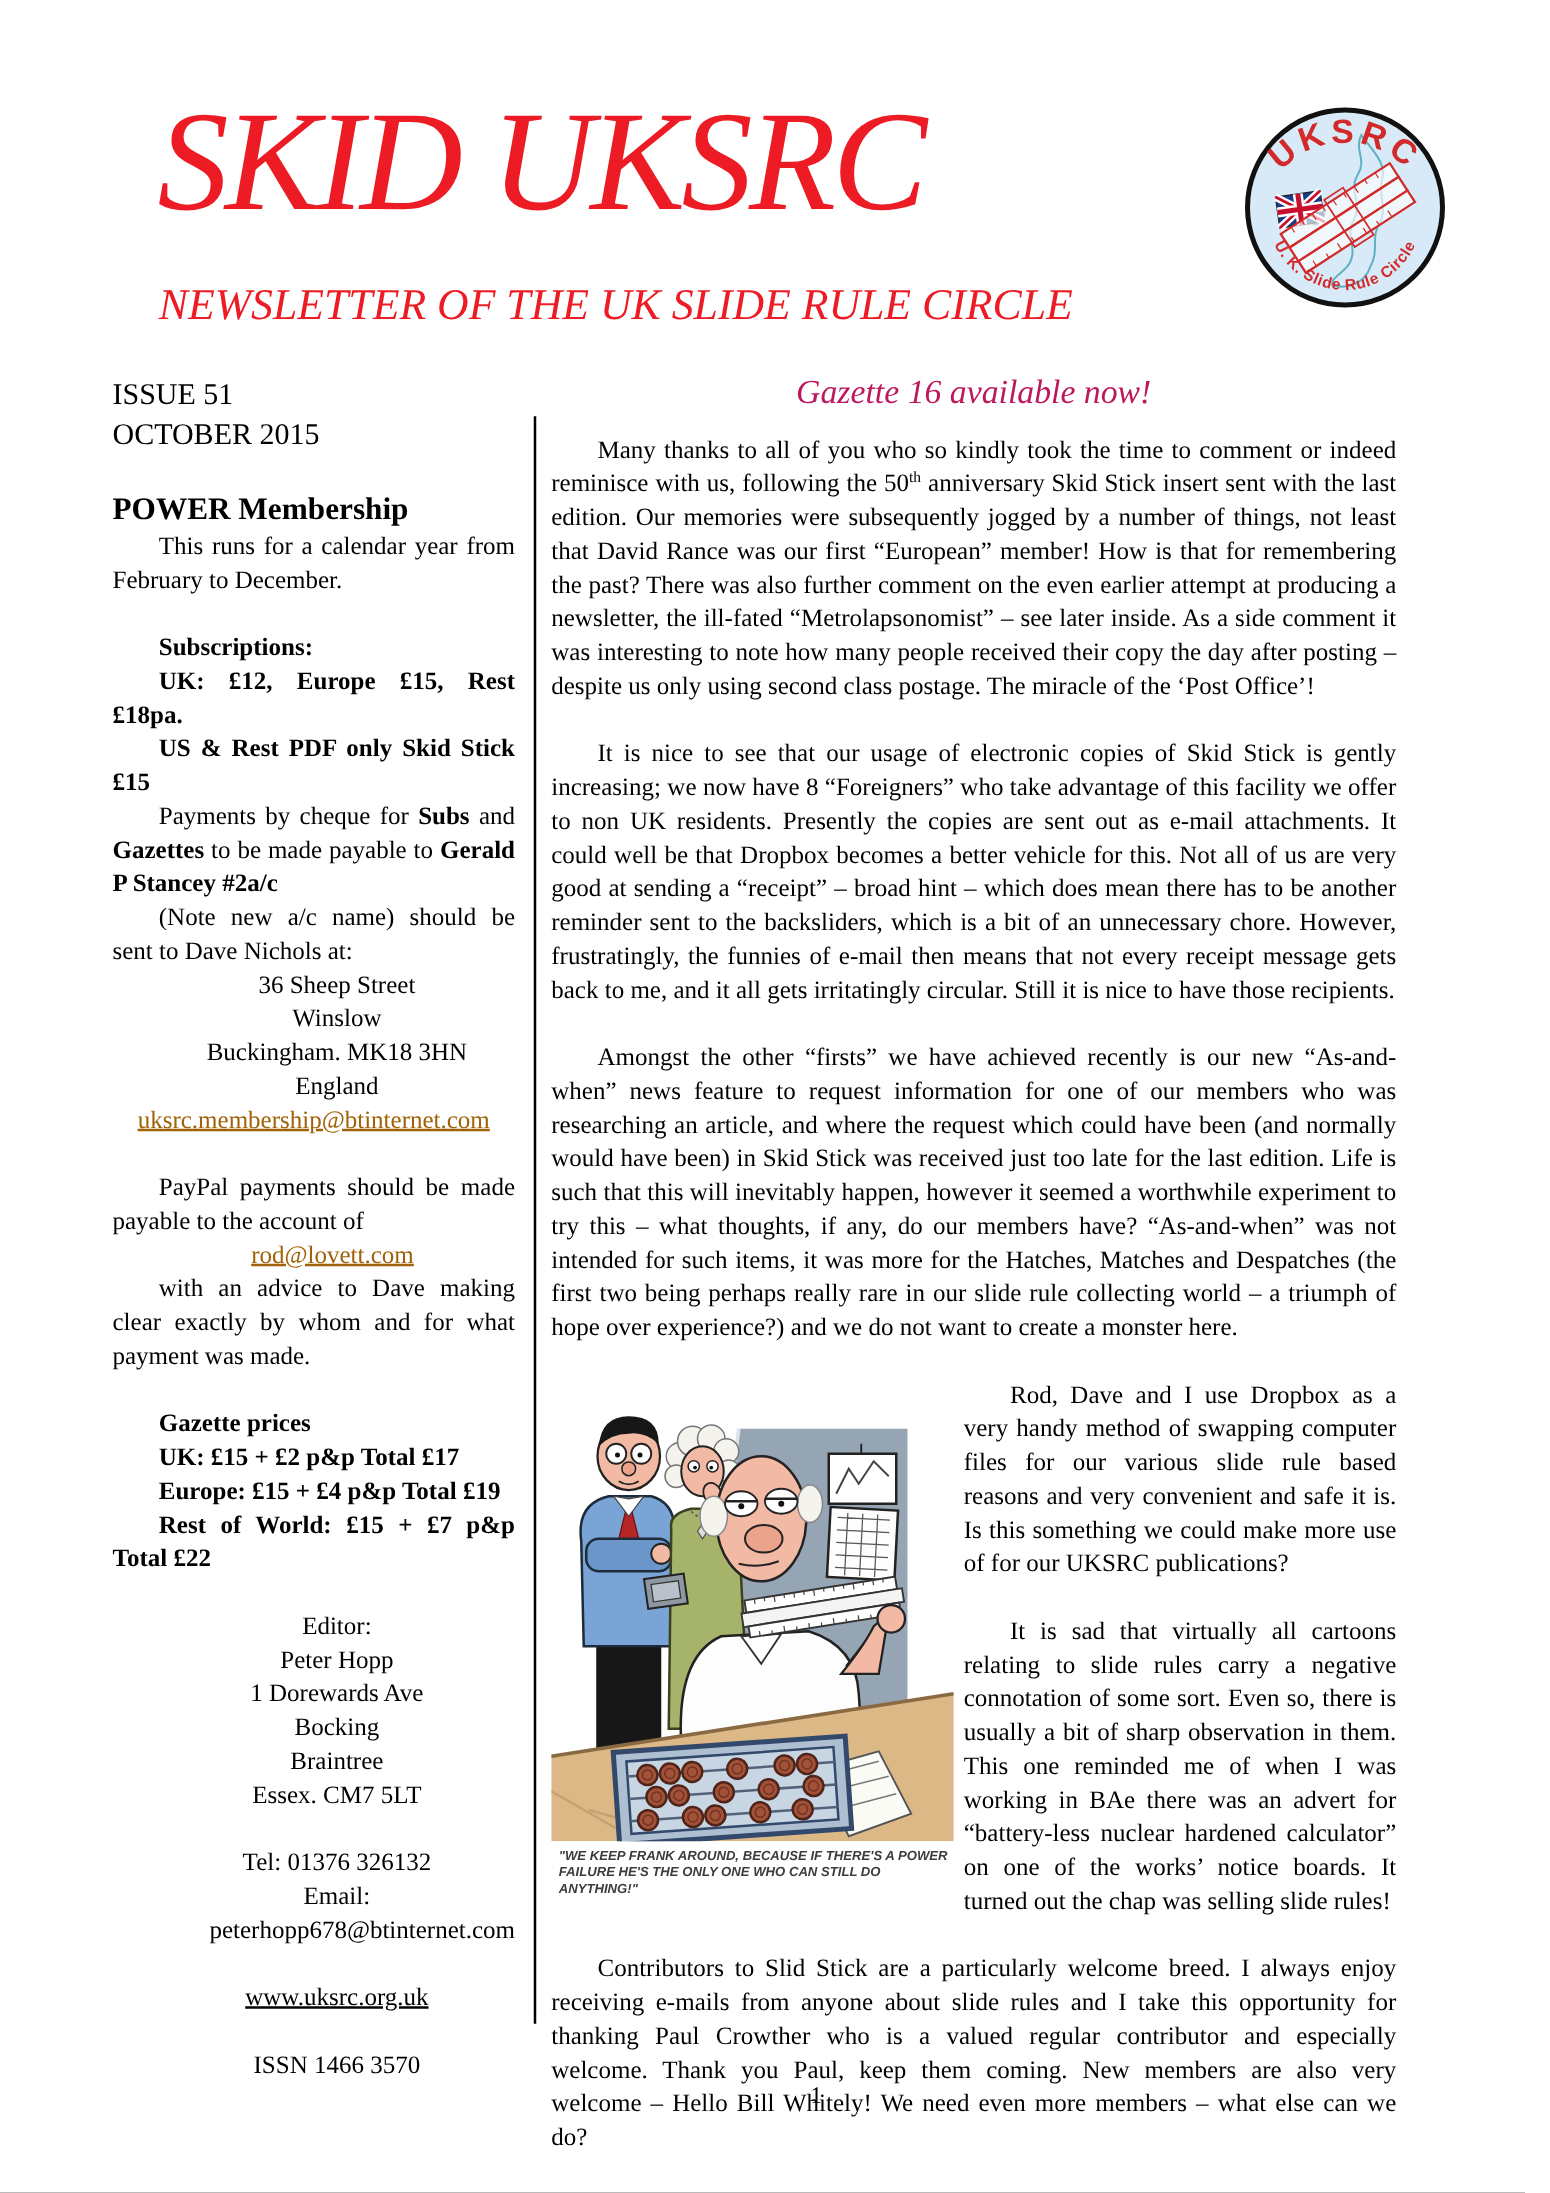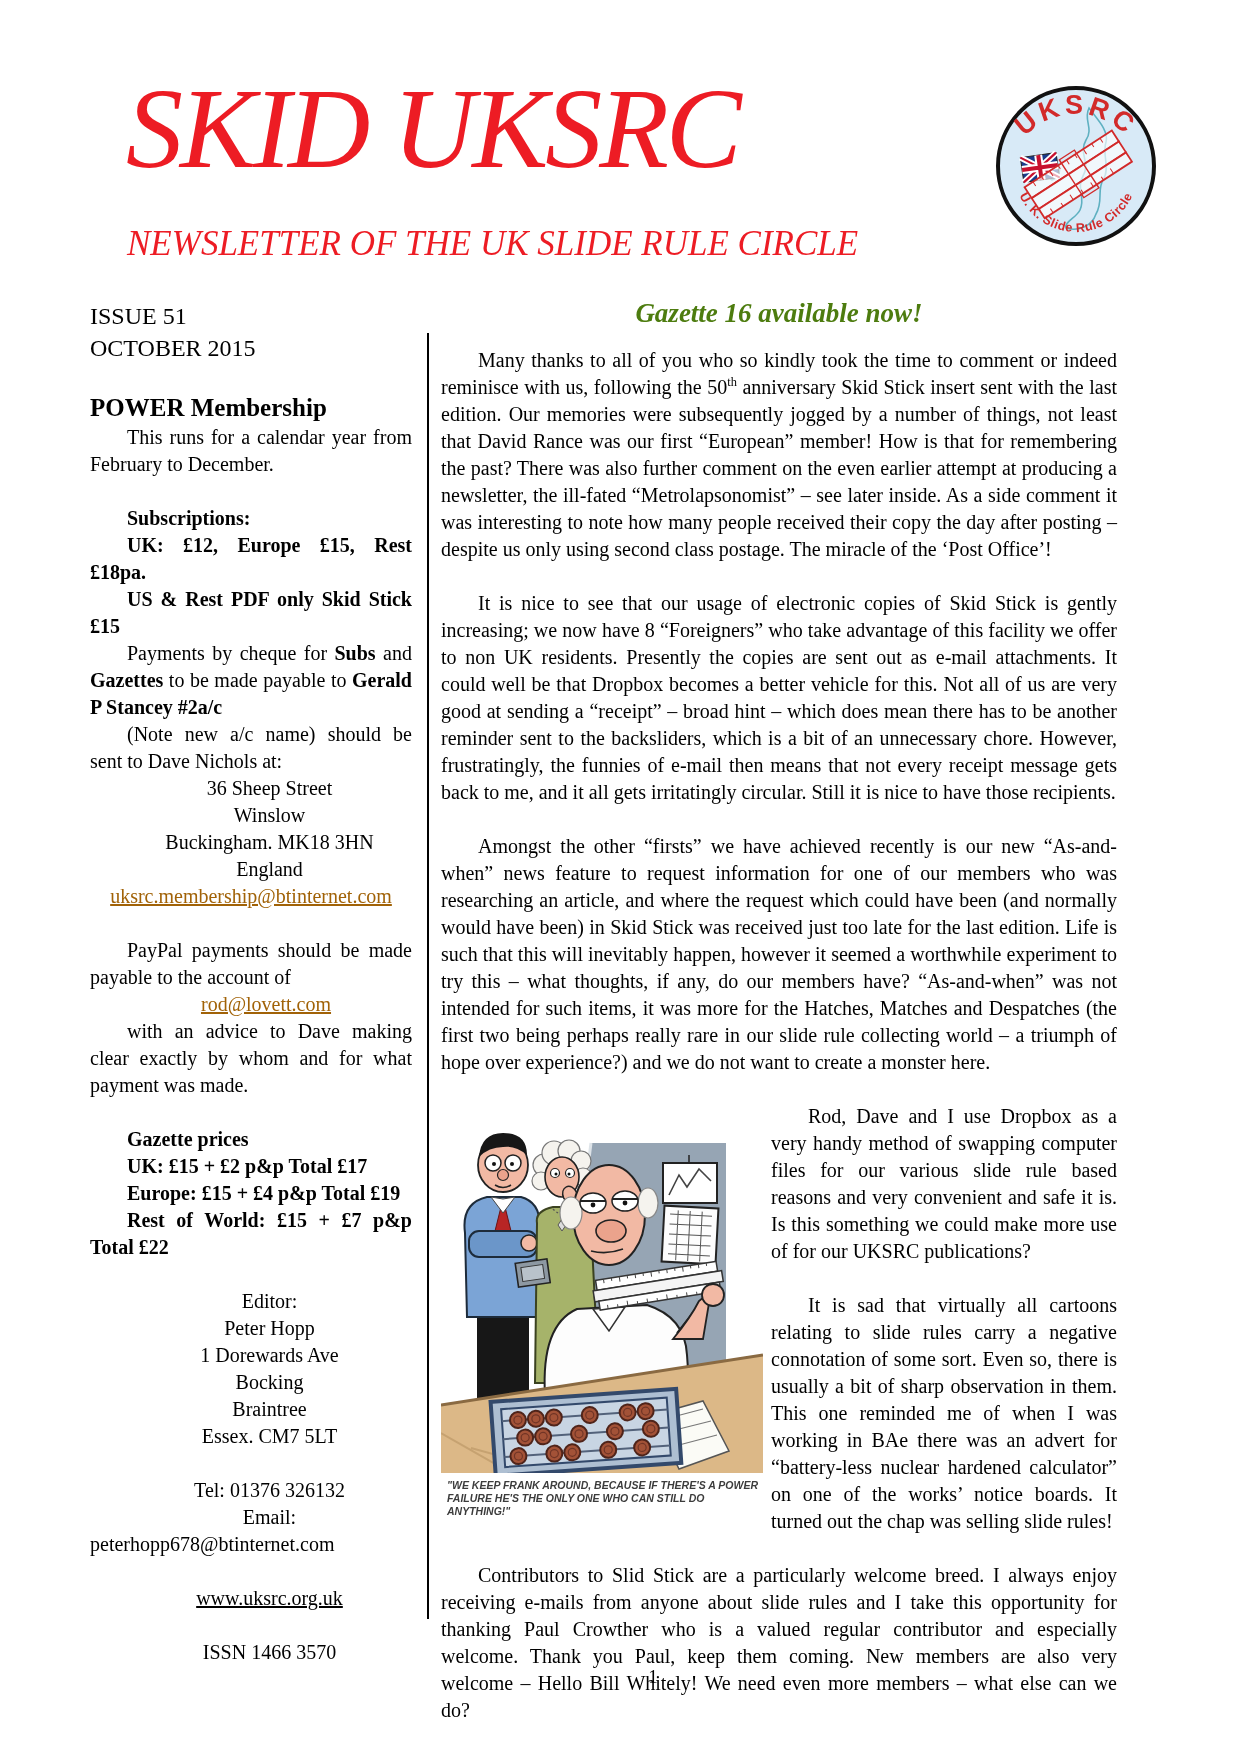--- a/index.html
+++ b/index.html
@@ -33,21 +33,21 @@
   .mem-head{ font-size:25px; font-weight:bold; margin:30px 0 3px 0; text-align:left; }
   p.lc{ margin:0; text-indent:37px; }
   p.rc{ margin:0 0 27px 0; text-indent:37px; }
   .b{ font-weight:bold; }
   .gap{ height:27px; }
   .addr{ padding-left:37px; text-align:center; }
   .link{ color:#a16207; text-decoration:underline; display:block; text-align:center; cursor:pointer;}
   .paypal{ padding-left:30px; }
   .plain-link{ text-decoration:underline; }
   .headline{
-    text-align:center; color:#4d7c0f; font-weight:bold; font-style:italic;
+    text-align:center; color:#be185d; font-weight:normal; font-style:italic;
     font-size:27px; margin:0 0 20px 0;
   }
   sup{ font-size:0.62em; line-height:0; }
   
   .cartoon-float{ float:left; width:322px; margin:0 8px 10px 0; }
   .cartoon-svg{ display:block; width:322px; height:370px; }
   .caption{
     font-family:"Liberation Sans","DejaVu Sans",sans-serif;
     font-style:italic; font-weight:bold; font-size:10.5px; line-height:13px;
     color:#3c3c3c; margin-top:6px; padding-left:6px; text-align:left;
@@ -139,21 +139,21 @@
     <div class="addr">Editor:</div>
     <div class="addr">Peter Hopp</div>
     <div class="addr">1 Dorewards Ave</div>
     <div class="addr">Bocking</div>
     <div class="addr">Braintree</div>
     <div class="addr">Essex. CM7 5LT</div>
 
     <div class="gap"></div>
     <div class="addr">Tel: 01376 326132</div>
     <div class="addr">Email:</div>
-    <div style="text-align:left;">peterhopp678@btinternet.com</div>
+    <div style="text-align:right;">peterhopp678@btinternet.com</div>
 
     <div class="gap"></div>
     <div class="addr"><span class="plain-link">www.uksrc.org.uk</span></div>
 
     <div class="gap"></div>
     <div class="addr">ISSN 1466 3570</div>
   </div>
 
   <div class="col-right">
     <div class="headline">Gazette 16 available now!</div>

